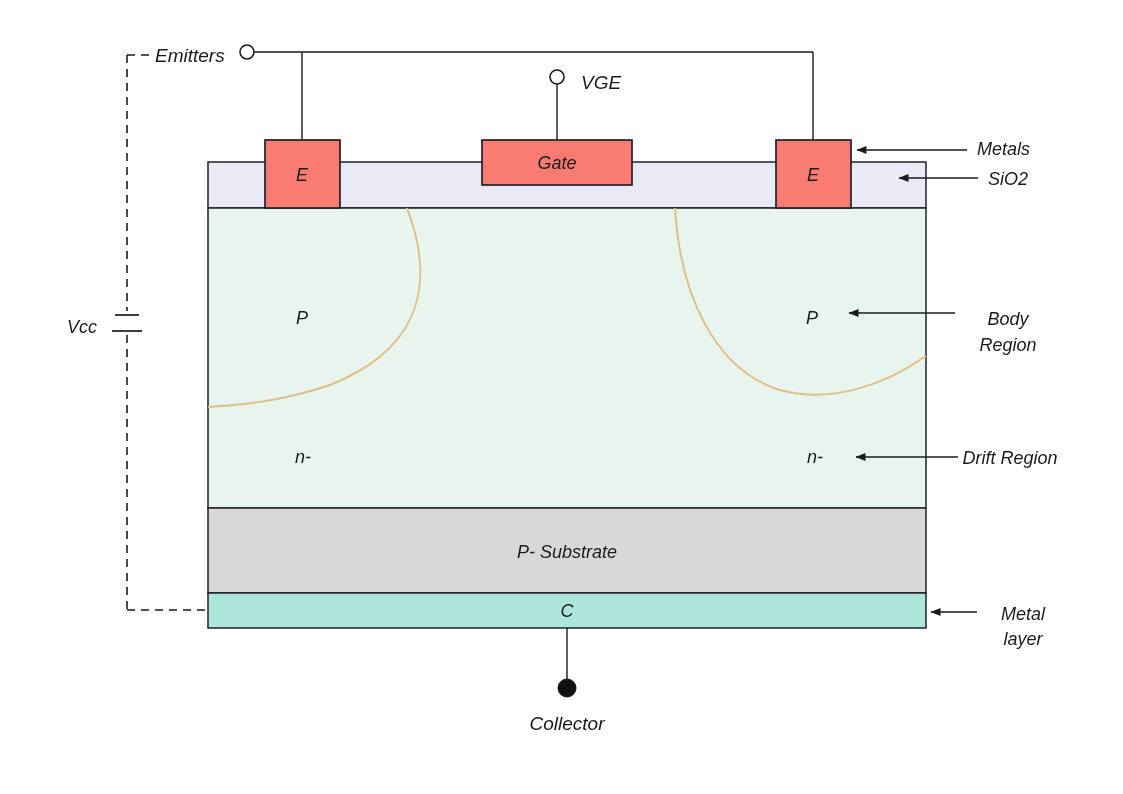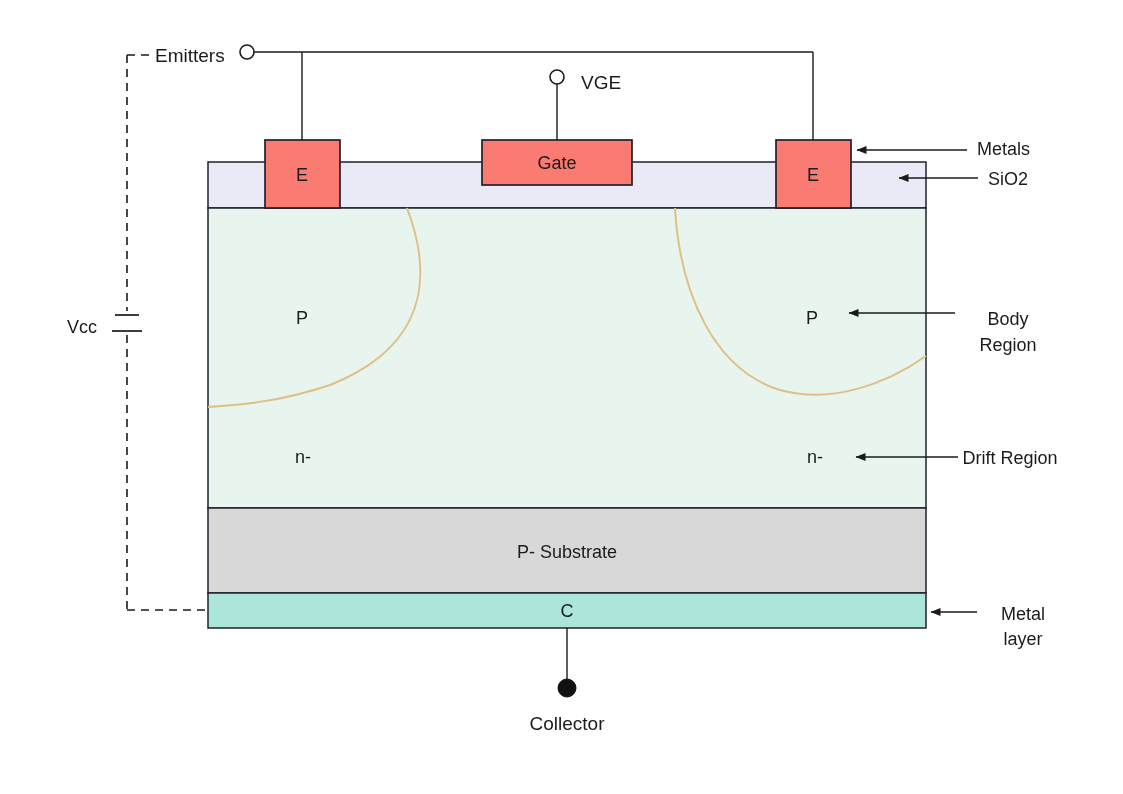--- a/index.html
+++ b/index.html
@@ -1,17 +1,17 @@
 <!DOCTYPE html>
 <html><head>
 <meta charset="utf-8">
 <style>
   html,body{margin:0;padding:0;background:#ffffff;}
   .canvas{position:relative;width:1123px;height:794px;background:#ffffff;overflow:hidden;
-          font-family:"Liberation Sans", sans-serif;}
+          font-family:"Liberation Sans", sans-serif;font-style:italic;}
   svg text{font-family:"Liberation Sans", sans-serif;fill:#1b1b1b;font-size:18px;}
   svg .lbl-big{font-size:19px;}
 </style>
 </head>
 <body>
 
 <div class="canvas">
 <svg width="1123" height="794" viewBox="0 0 1123 794">
   <defs>
     <marker id="arrowL" markerWidth="12" markerHeight="10" refX="9.5" refY="4" orient="auto" markerUnits="userSpaceOnUse">

